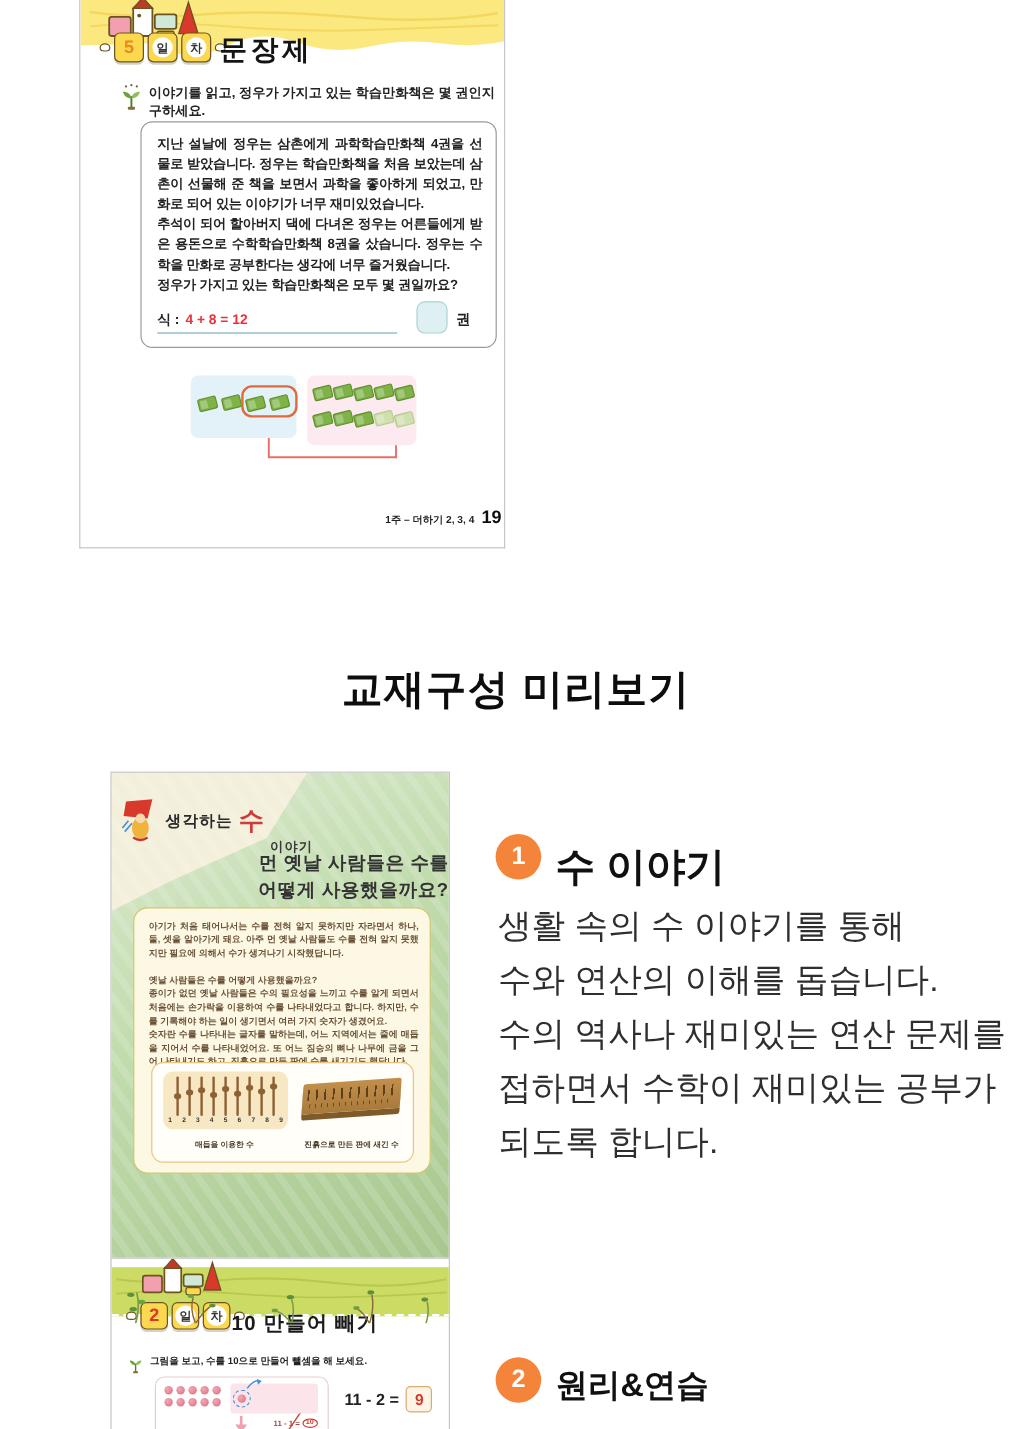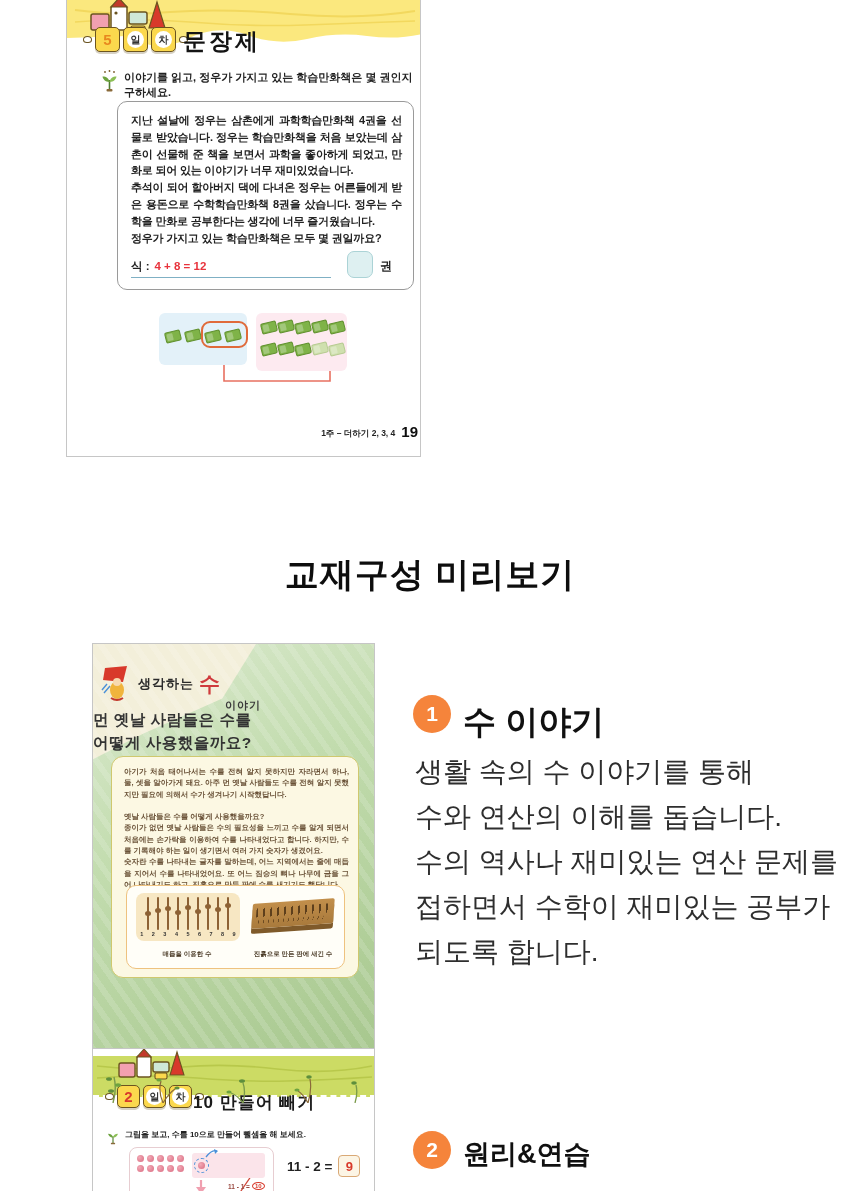--- a/index.html
+++ b/index.html
@@ -74,21 +74,21 @@
     left:92px; top:643px; width:283px; height:461px;
     background:linear-gradient(150deg,#dcead0 0%,#c2dcae 38%,#a3c489 100%);
   }
   #page2 .stripes { position:absolute; inset:0; background:repeating-linear-gradient(55deg, rgba(255,255,255,.14) 0 6px, rgba(255,255,255,0) 6px 14px); }
   #page2 .wedge { position:absolute; left:0; top:0; width:100%; height:160px; background:#f3efda; clip-path:polygon(0 0, 58% 0, 46% 34%, 18% 56%, 0 72%); }
   #logo2 { position:absolute; left:8px; top:10px; display:flex; align-items:center; gap:3px; z-index:3; }
   #logo2 .t1 { font-size:13px; font-weight:800; color:#2b2b2b; letter-spacing:1px; }
   #logo2 .t2 { font-size:21px; font-weight:800; color:#cf3a3c; margin:0 2px; }
   #logo2 .t3 { font-size:11px; font-weight:800; color:#3a3a3a; letter-spacing:1px;margin-top:44px; }
   #title2 {
-    position:absolute; left:0; top:64px; width:100%; z-index:3; text-align:left;
+    position:absolute; left:0; top:64px; width:100%; z-index:3; text-align:right;
     font-size:15.5px; font-weight:800; color:#333; line-height:23px; letter-spacing:.5px; white-space:pre-line;
   }
   #box2 {
     position:absolute; left:18px; top:112px; width:248px; height:222px; z-index:3;
     background:#fcf8e3; border:1.2px solid #cfc86e; border-radius:12px;
   }
   #body2 {
     position:absolute; left:12px; top:9px; right:9px;
     font-size:7.5px; font-weight:700; line-height:11.3px; color:#6a5238;
     white-space:pre-line; text-align:justify;

